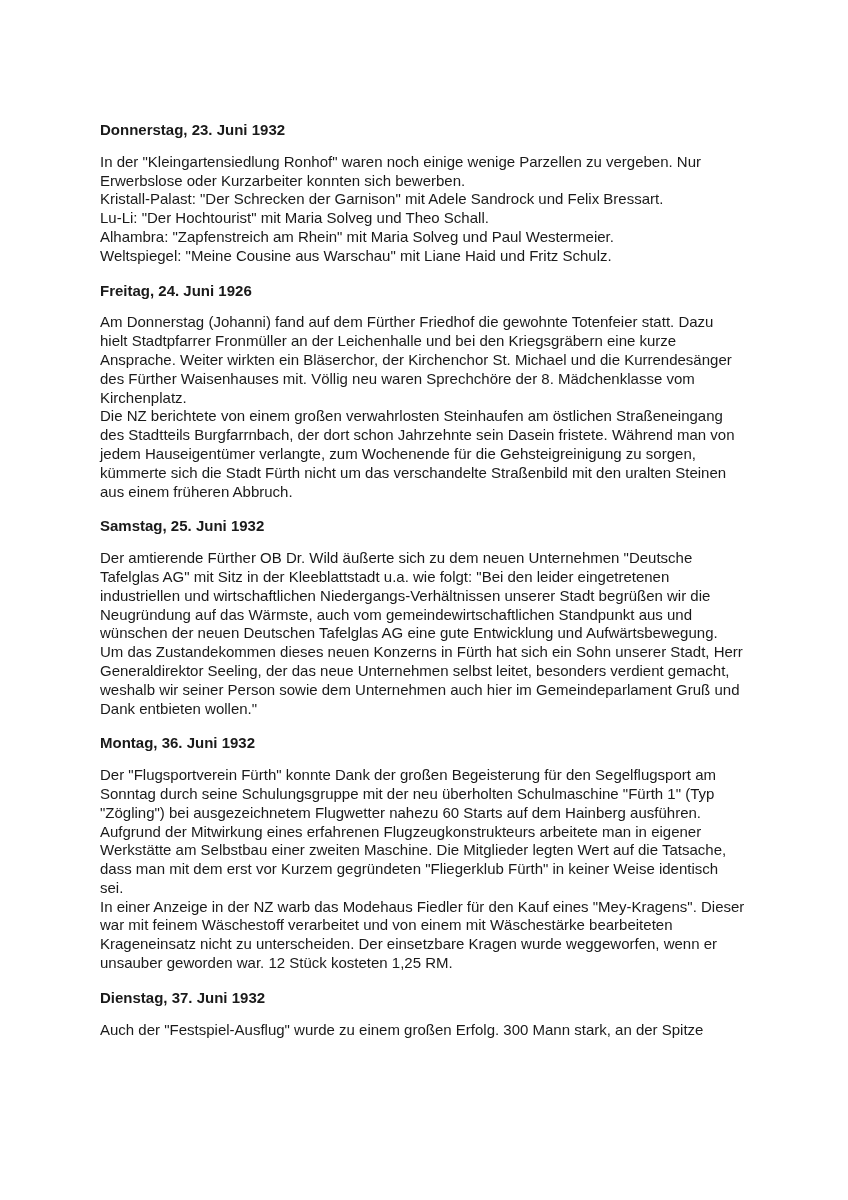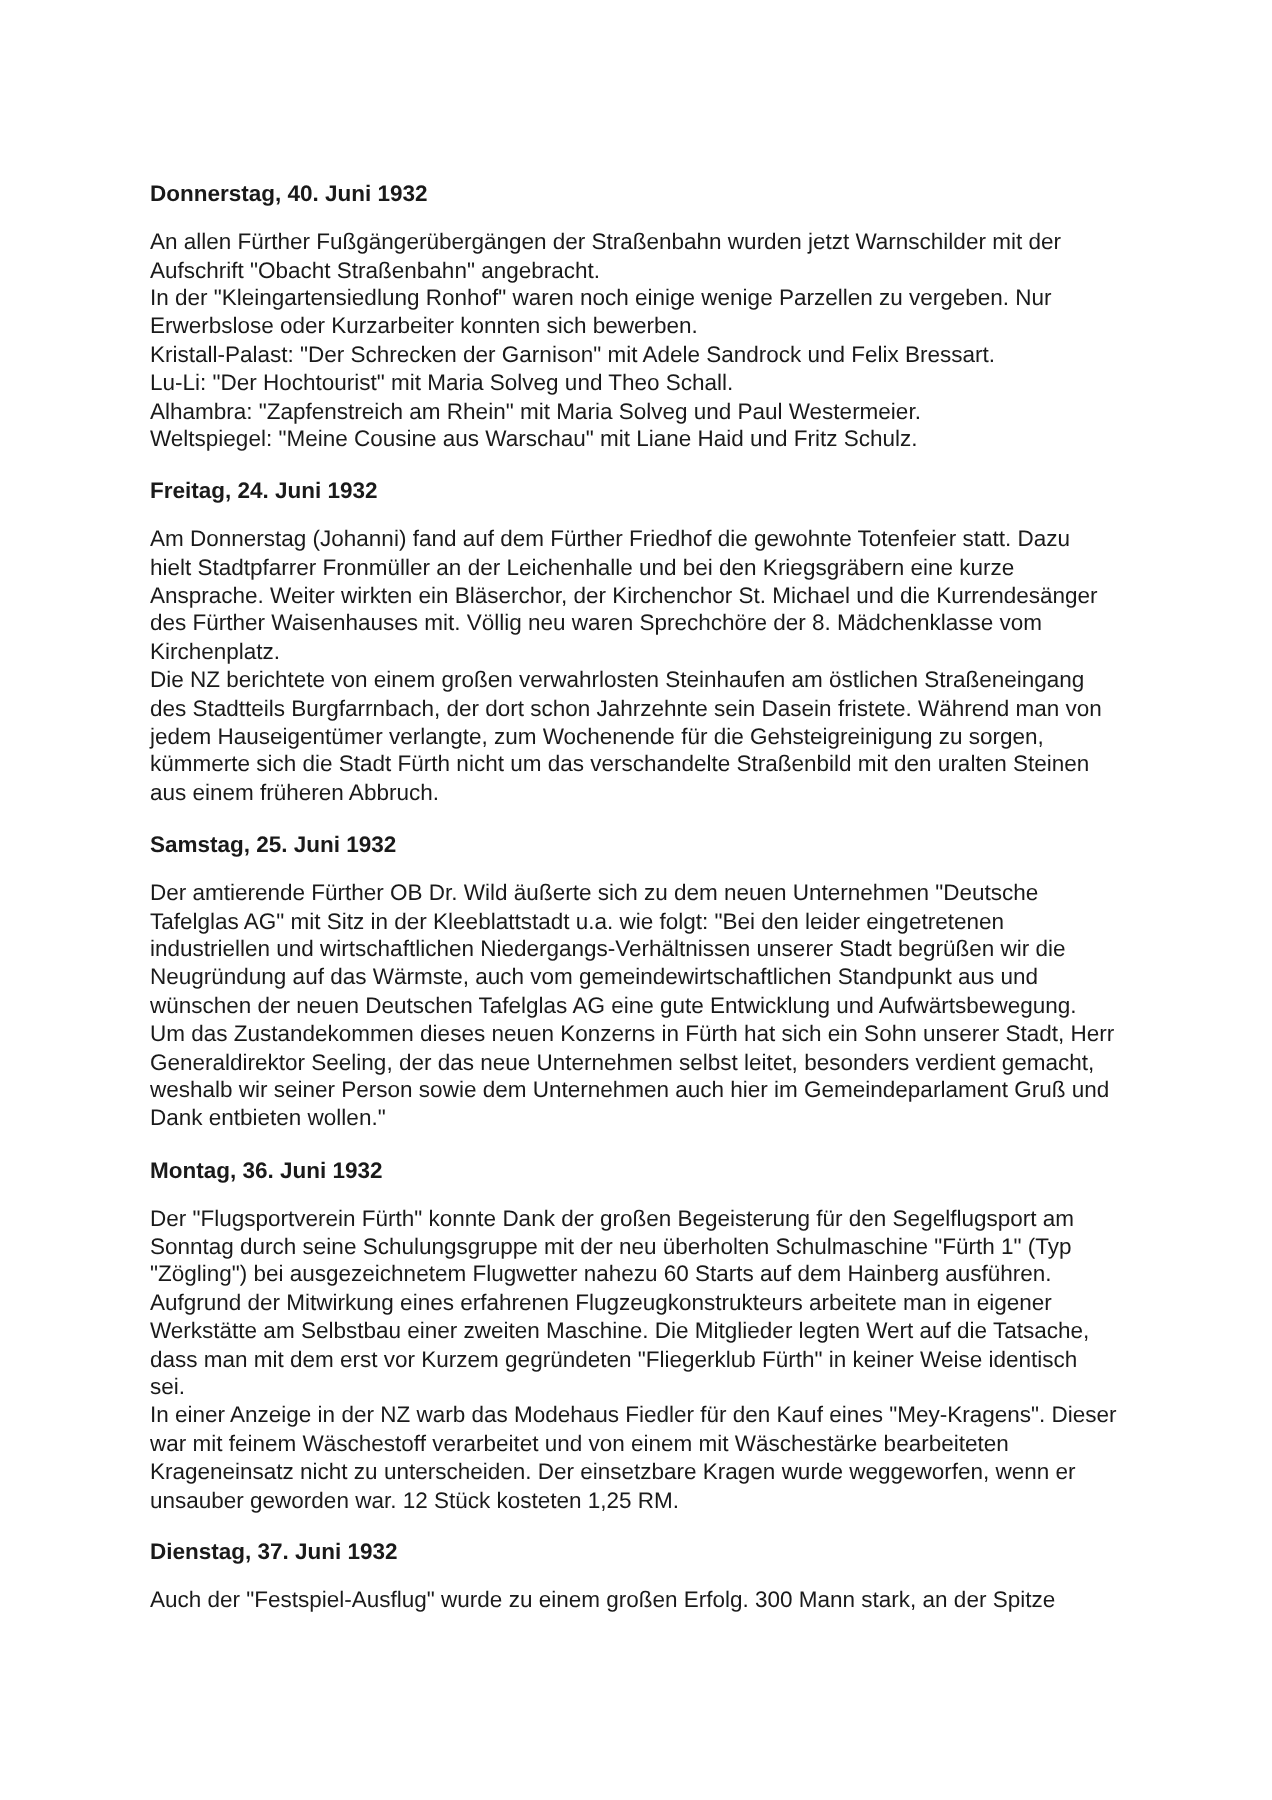--- a/index.html
+++ b/index.html
@@ -35,30 +35,29 @@
     line-height: 18.8px;
     margin: 0;
   }
 </style>
 </head>
 <body>
 
 <main class="page">
   <div>
       <section class="section">
-        <h2 class="section-heading">Donnerstag, 40. Juni 1932</h2>
-        <p class="paragraph">An allen Fürther Fußgängerübergängen der Straßenbahn wurden jetzt Warnschilder mit der Aufschrift "Obacht Straßenbahn" angebracht.</p>
+        <h2 class="section-heading">Donnerstag, 23. Juni 1932</h2>
         <p class="paragraph">In der "Kleingartensiedlung Ronhof" waren noch einige wenige Parzellen zu vergeben. Nur Erwerbslose oder Kurzarbeiter konnten sich bewerben.</p>
         <p class="paragraph">Kristall-Palast: "Der Schrecken der Garnison" mit Adele Sandrock und Felix Bressart.</p>
         <p class="paragraph">Lu-Li: "Der Hochtourist" mit Maria Solveg und Theo Schall.</p>
         <p class="paragraph">Alhambra: "Zapfenstreich am Rhein" mit Maria Solveg und Paul Westermeier.</p>
         <p class="paragraph">Weltspiegel: "Meine Cousine aus Warschau" mit Liane Haid und Fritz Schulz.</p>
       </section>
       <section class="section">
-        <h2 class="section-heading">Freitag, 24. Juni 1932</h2>
+        <h2 class="section-heading">Freitag, 24. Juni 1926</h2>
         <p class="paragraph">Am Donnerstag (Johanni) fand auf dem Fürther Friedhof die gewohnte Totenfeier statt. Dazu hielt Stadtpfarrer Fronmüller an der Leichenhalle und bei den Kriegsgräbern eine kurze Ansprache. Weiter wirkten ein Bläserchor, der Kirchenchor St. Michael und die Kurrendesänger des Fürther Waisenhauses mit. Völlig neu waren Sprechchöre der 8. Mädchenklasse vom Kirchenplatz.</p>
         <p class="paragraph">Die NZ berichtete von einem großen verwahrlosten Steinhaufen am östlichen Straßeneingang des Stadtteils Burgfarrnbach, der dort schon Jahrzehnte sein Dasein fristete. Während man von jedem Hauseigentümer verlangte, zum Wochenende für die Gehsteigreinigung zu sorgen, kümmerte sich die Stadt Fürth nicht um das verschandelte Straßenbild mit den uralten Steinen aus einem früheren Abbruch.</p>
       </section>
       <section class="section">
         <h2 class="section-heading">Samstag, 25. Juni 1932</h2>
         <p class="paragraph">Der amtierende Fürther OB Dr. Wild äußerte sich zu dem neuen Unternehmen "Deutsche Tafelglas AG" mit Sitz in der Kleeblattstadt u.a. wie folgt: "Bei den leider eingetretenen industriellen und wirtschaftlichen Niedergangs-Verhältnissen unserer Stadt begrüßen wir die Neugründung auf das Wärmste, auch vom gemeindewirtschaftlichen Standpunkt aus und wünschen der neuen Deutschen Tafelglas AG eine gute Entwicklung und Aufwärtsbewegung. Um das Zustandekommen dieses neuen Konzerns in Fürth hat sich ein Sohn unserer Stadt, Herr Generaldirektor Seeling, der das neue Unternehmen selbst leitet, besonders verdient gemacht, weshalb wir seiner Person sowie dem Unternehmen auch hier im Gemeindeparlament Gruß und Dank entbieten wollen."</p>
       </section>
       <section class="section">
         <h2 class="section-heading">Montag, 36. Juni 1932</h2>
         <p class="paragraph">Der "Flugsportverein Fürth" konnte Dank der großen Begeisterung für den Segelflugsport am Sonntag durch seine Schulungsgruppe mit der neu überholten Schulmaschine "Fürth 1" (Typ "Zögling") bei ausgezeichnetem Flugwetter nahezu 60 Starts auf dem Hainberg ausführen. Aufgrund der Mitwirkung eines erfahrenen Flugzeugkonstrukteurs arbeitete man in eigener Werkstätte am Selbstbau einer zweiten Maschine. Die Mitglieder legten Wert auf die Tatsache, dass man mit dem erst vor Kurzem gegründeten "Fliegerklub Fürth" in keiner Weise identisch sei.</p>

